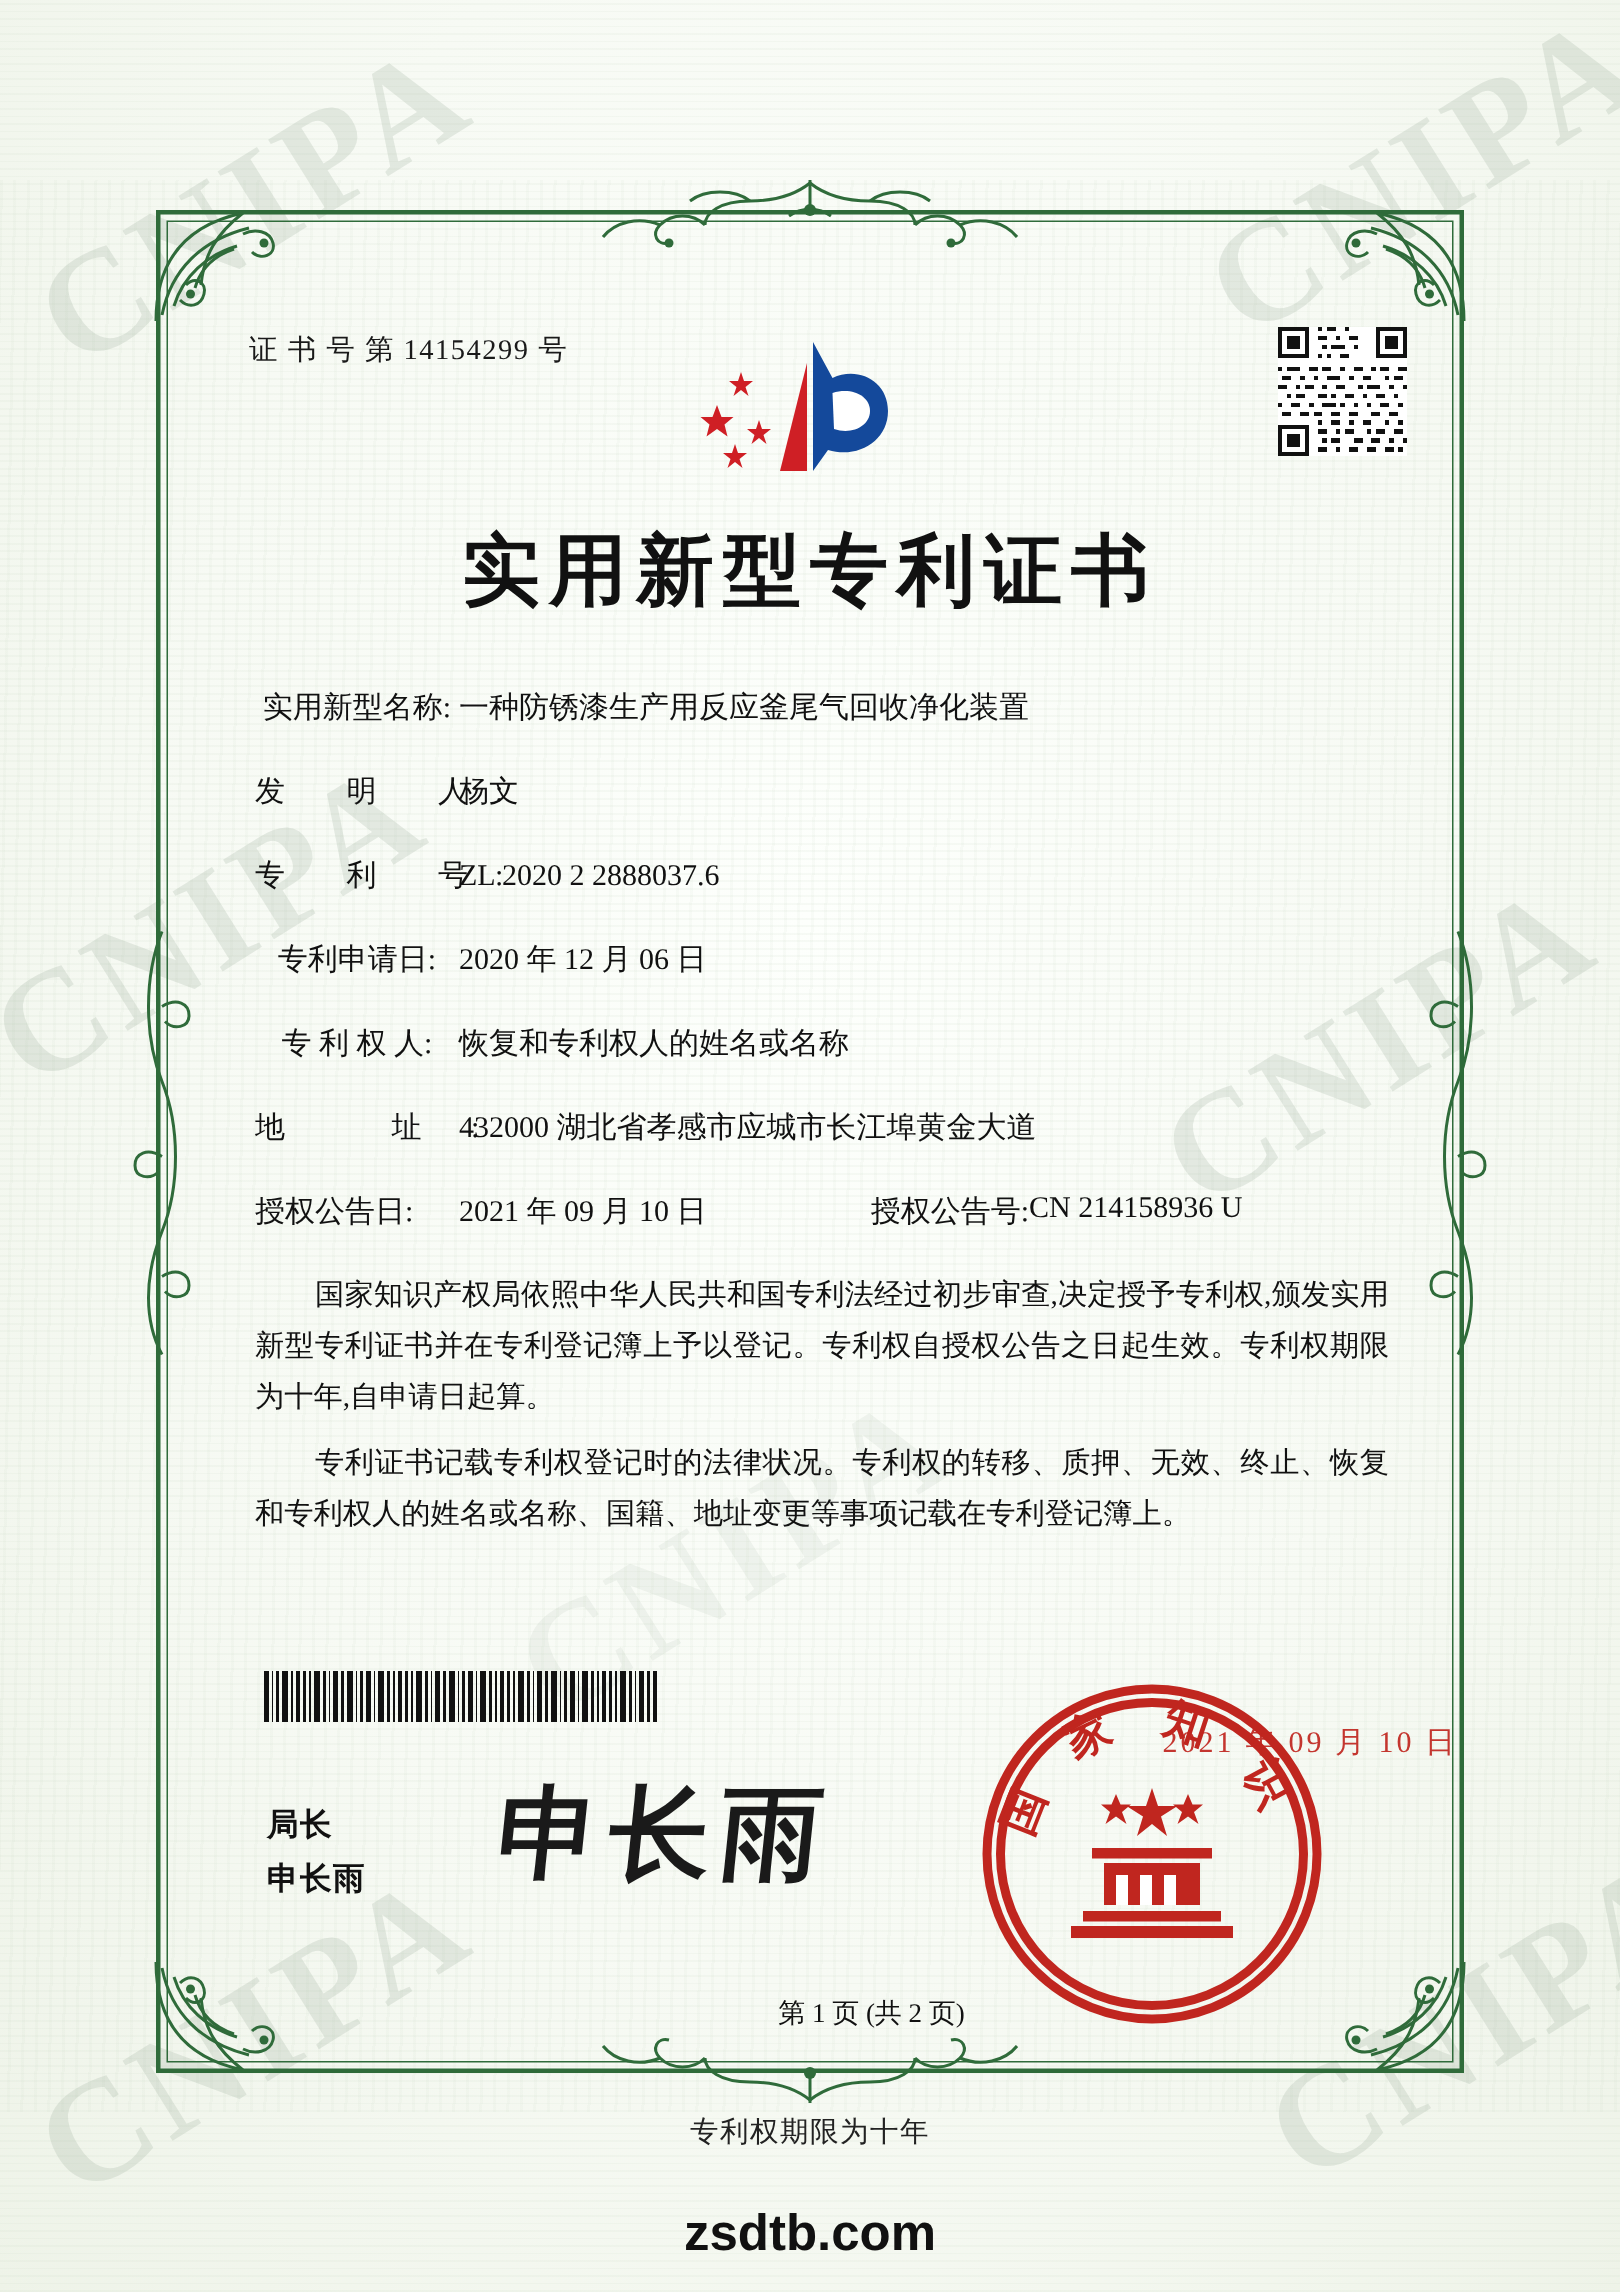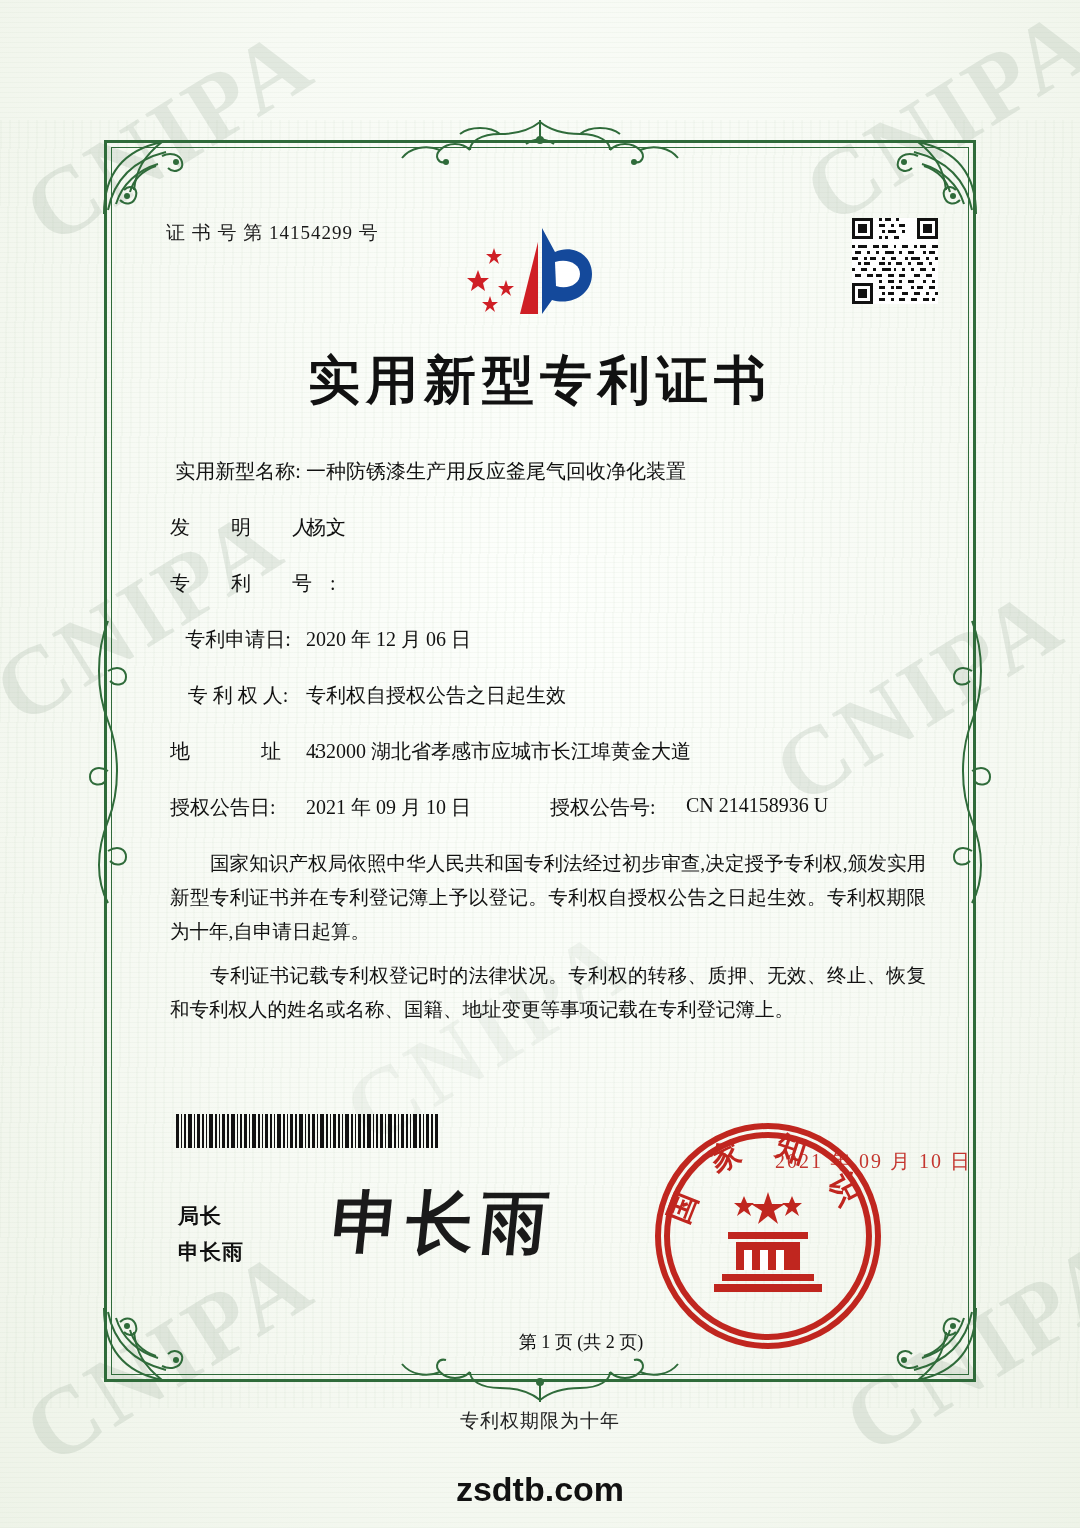--- a/index.html
+++ b/index.html
@@ -186,21 +186,21 @@
   .field-row2 {
     display: flex;
     align-items: baseline;
     font-size: 20px;
     color: #111;
     margin-bottom: 26px;
   }
   .field-row2 .seg1 { width: 380px; flex: 0 0 380px; display: flex; }
   .field-row2 .seg1 .lbl { width: 136px; flex: 0 0 136px; }
   .field-row2 .seg2 { display: flex; }
-  .field-row2 .seg2 .lbl { width: 136px; flex: 0 0 136px; }
+  .field-row2 .seg2 .lbl { width: 136px; flex: 0 0 136px; text-align: right; }
 
   .para {
     font-size: 19.5px;
     line-height: 34px;
     color: #111;
     text-indent: 40px;
     text-align: justify;
     margin-top: 10px;
   }
 
@@ -542,28 +542,29 @@
       <div class="field">
         <span class="lbl">实用新型名称:</span>
         <span class="val">一种防锈漆生产用反应釜尾气回收净化装置</span>
       </div>
       <div class="field">
         <span class="lbl sp2">发 明 人:</span>
         <span class="val">杨文</span>
       </div>
       <div class="field">
         <span class="lbl sp2">专 利 号:</span>
+        <span class="val">ZL 2020 2 2888037.6</span>
       </div>
       <div class="field">
         <span class="lbl">专利申请日:</span>
         <span class="val">2020 年 12 月 06 日</span>
       </div>
       <div class="field">
         <span class="lbl">专 利 权 人:</span>
-        <span class="val">专利权自授权公告之日起生效</span>
+        <span class="val">恢复和专利权人的姓名或名称</span>
       </div>
       <div class="field">
         <span class="lbl sp3">地 址:</span>
         <span class="val">432000 湖北省孝感市应城市长江埠黄金大道</span>
       </div>
 
       <div class="field-row2">
         <span class="seg1">
           <span class="lbl">授权公告日:</span>
           <span class="val">2021 年 09 月 10 日</span>

